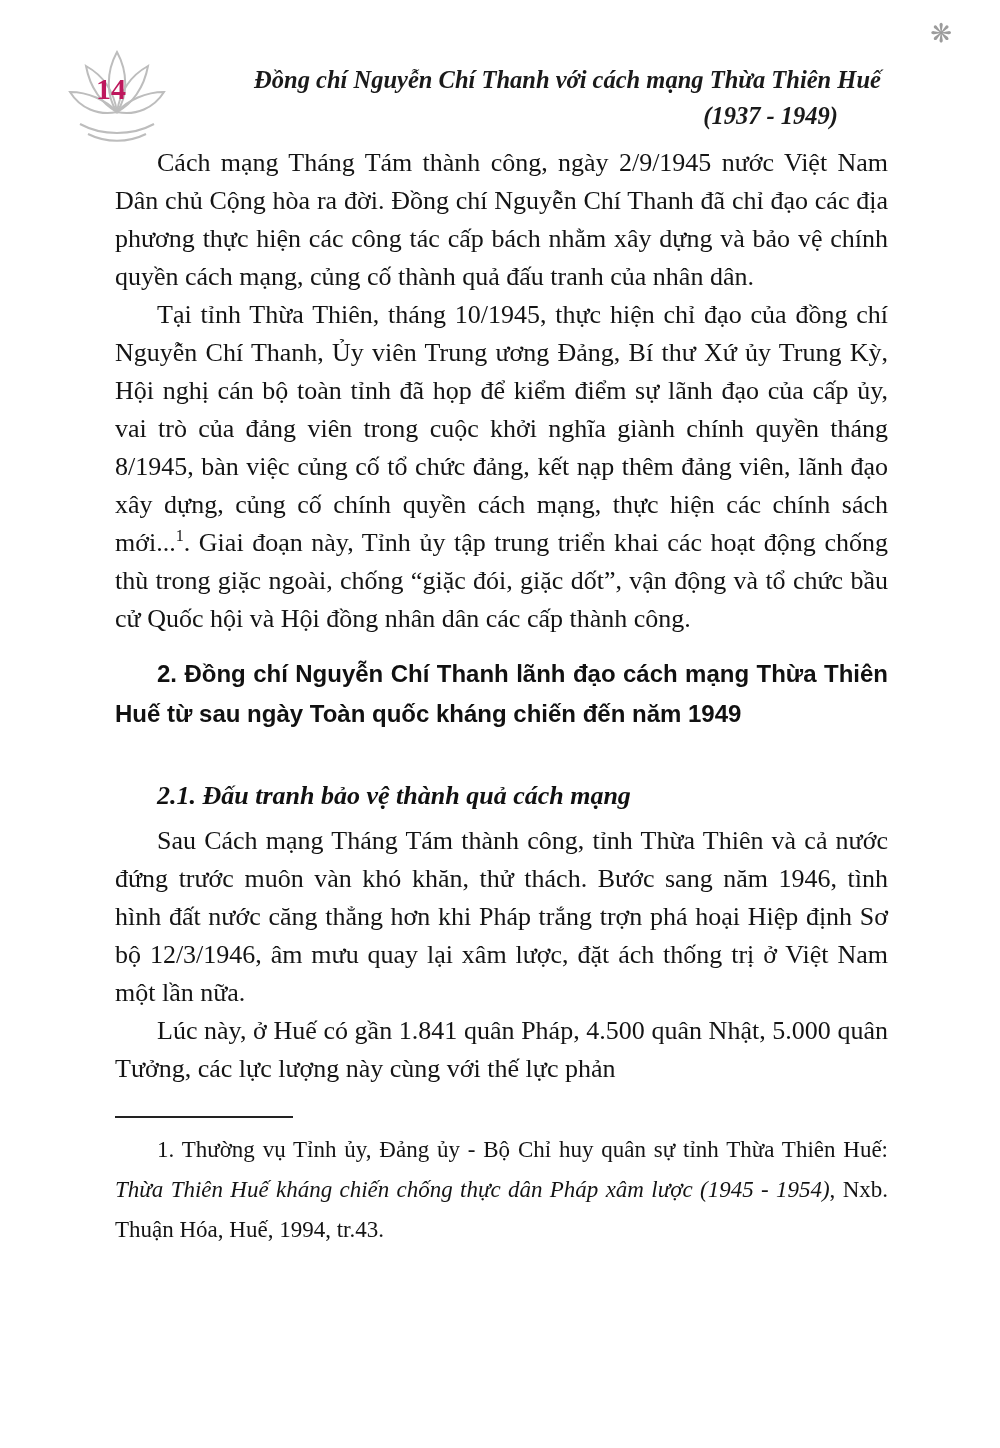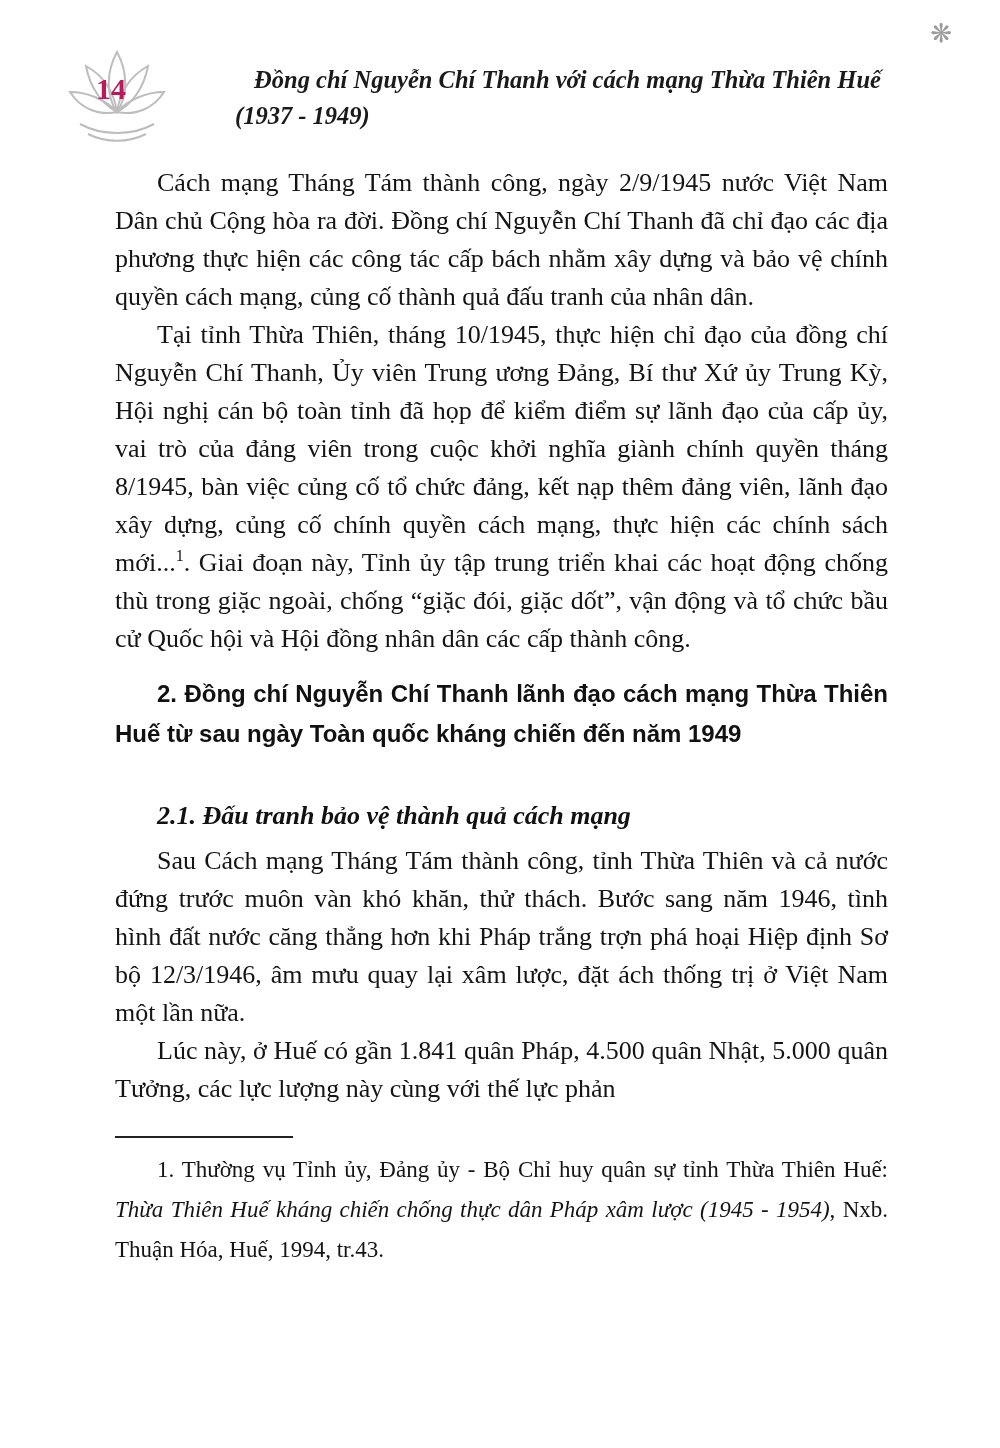--- a/index.html
+++ b/index.html
@@ -45,25 +45,25 @@
     top: 62px;
     left: 235px;
     right: 100px;
     font-style: italic;
     font-weight: bold;
     font-size: 24.5px;
     line-height: 36px;
     color: #1a1a1a;
   }
   .header-title-line1 { text-align: center; }
-  .header-title-line2 { padding-right: 62px; font-style: italic; }
+  .header-title-line2 { text-align: right; padding-right: 62px; font-style: italic; }
   
   .body-text {
     position: absolute;
-    top: 164px;
+    top: 144px;
     left: 115px;
     right: 112px;
   }
   p.para {
     font-size: 26px;
     line-height: 38px;
     text-align: justify;
     text-indent: 42px;
   }
   p.para sup {

